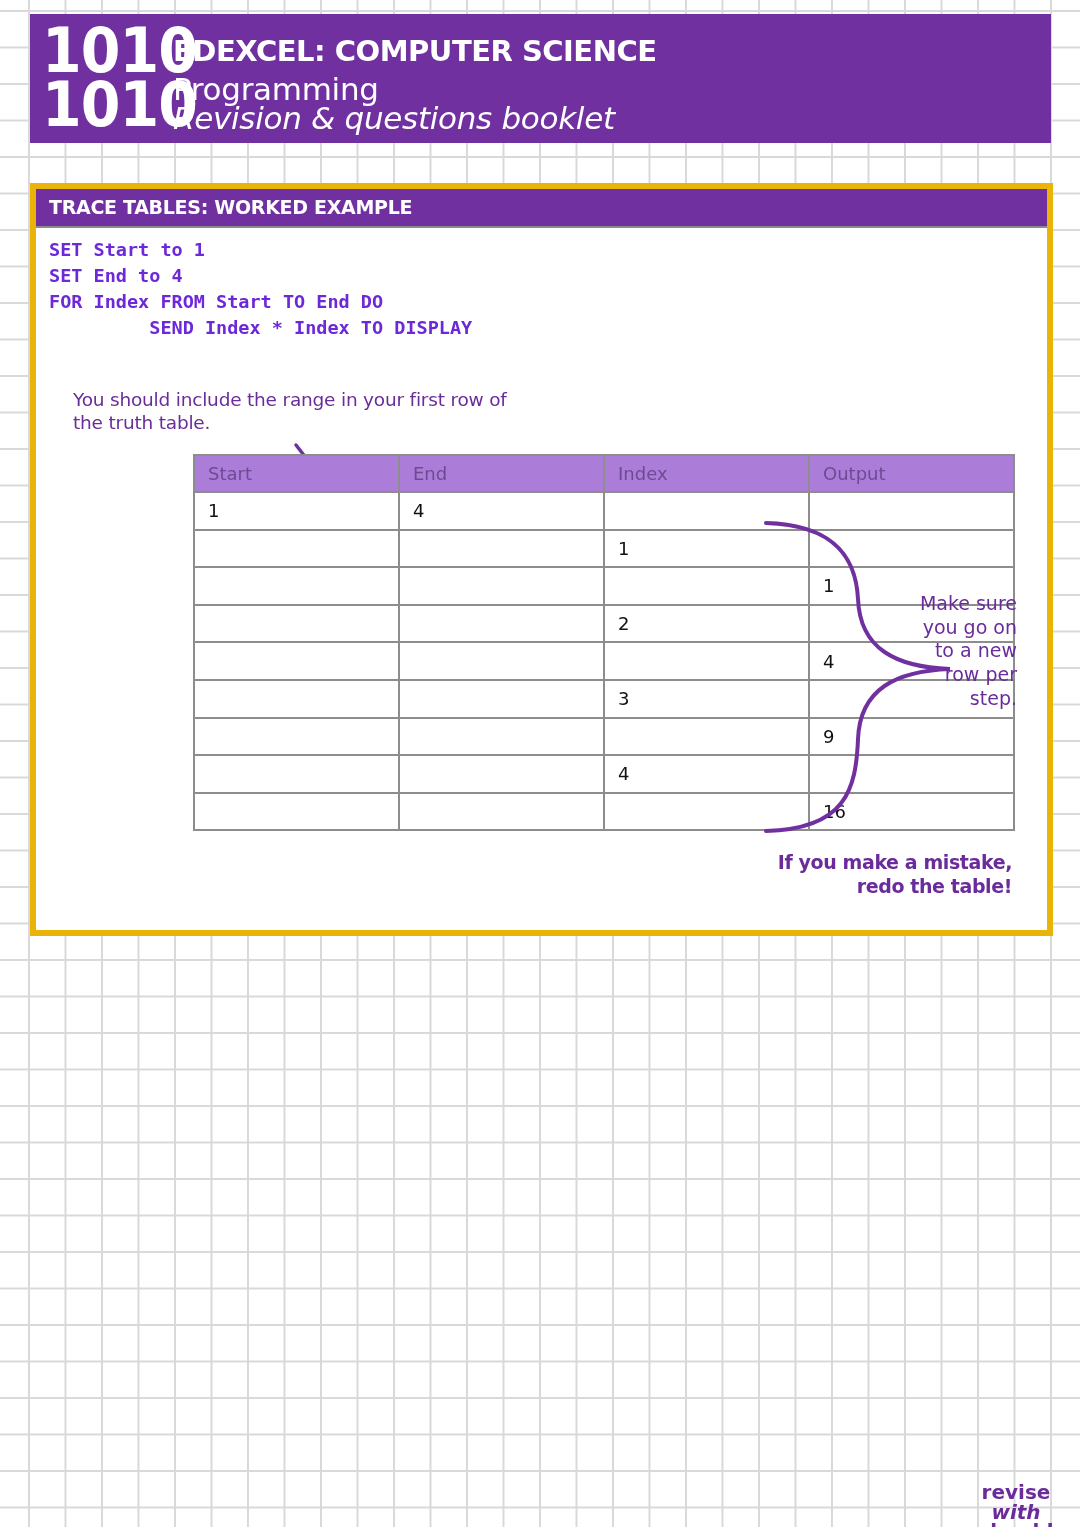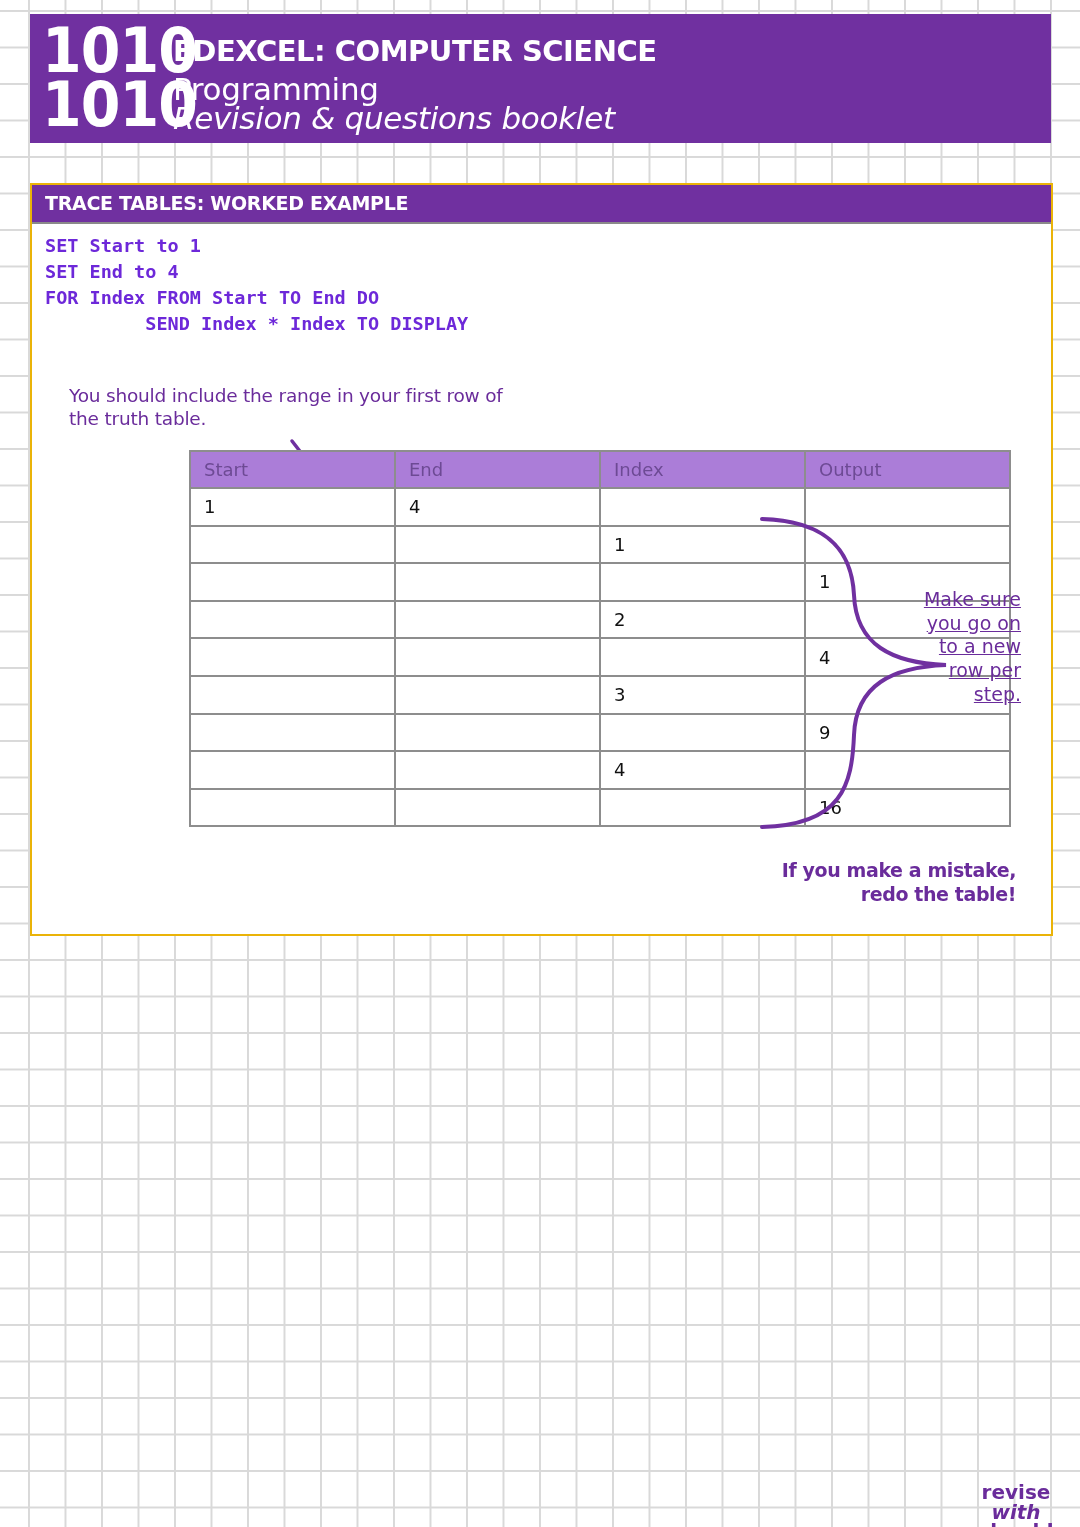--- a/index.html
+++ b/index.html
@@ -35,21 +35,21 @@
   .banner-sub {
     position: absolute; left: 143px; font-size: 31px; font-weight: normal;
     white-space: nowrap; letter-spacing: -0.3px;
   }
   .banner-sub.s1 { top: 57px; }
   .banner-sub.s2 { top: 86px; font-style: italic; }
 
   
   .card {
     position: absolute; left: 30px; top: 183px; width: 1023px; height: 753px;
-    background: #ffffff; border: 2px solid #eab308;
+    background: #ffffff; border: 6px solid #eab308;
   }
   .card-head {
     position: absolute; left: 0; top: 0; width: 100%; height: 39px;
     background: #7030a0; border-bottom: 2px solid #8a8a8a;
     color: #fff; font-weight: bold; font-size: 19px; letter-spacing: -0.3px;
     padding: 7px 0 0 13px;
   }
   .code {
     position: absolute; left: 13px; top: 48px;
     font-family: "DejaVu Sans Mono", monospace; font-weight: bold;
@@ -75,27 +75,26 @@
   }
   table.trace th {
     background: #ab7dd8; color: #6d4a94; height: 37px;
   }
   table.trace td { color: #111; background: #fff; }
 
   .brace { position: absolute; left: 0; top: 0; overflow: visible; pointer-events: none; }
 
   .side-note {
     position: absolute; right: 30px; top: 403px; width: 100px;
-    text-align: right; color: #6a2c9b; font-size: 19px; line-height: 23.7px; text-decoration: underline;
+    text-align: right; color: #6a2c9b; font-size: 19px; line-height: 23.7px;
   }
   .bold-note {
     position: absolute; right: 35px; top: 662px; width: 240px;
     text-align: right; color: #6a2c9b; font-weight: bold; font-size: 19px; line-height: 23.5px;
     letter-spacing: -0.4px;
-    margin-top: 12px;
   }
   .brand {
     position: absolute; left: 974px; top: 1452px; width: 84px;
     text-align: center; color: #6a2c9b; font-weight: bold; font-size: 20px; line-height: 19.5px; margin-top: 31px;
   }
   .brand .w { font-style: italic; font-weight: bold; }
 </style>
 </head>
 <body>
 

